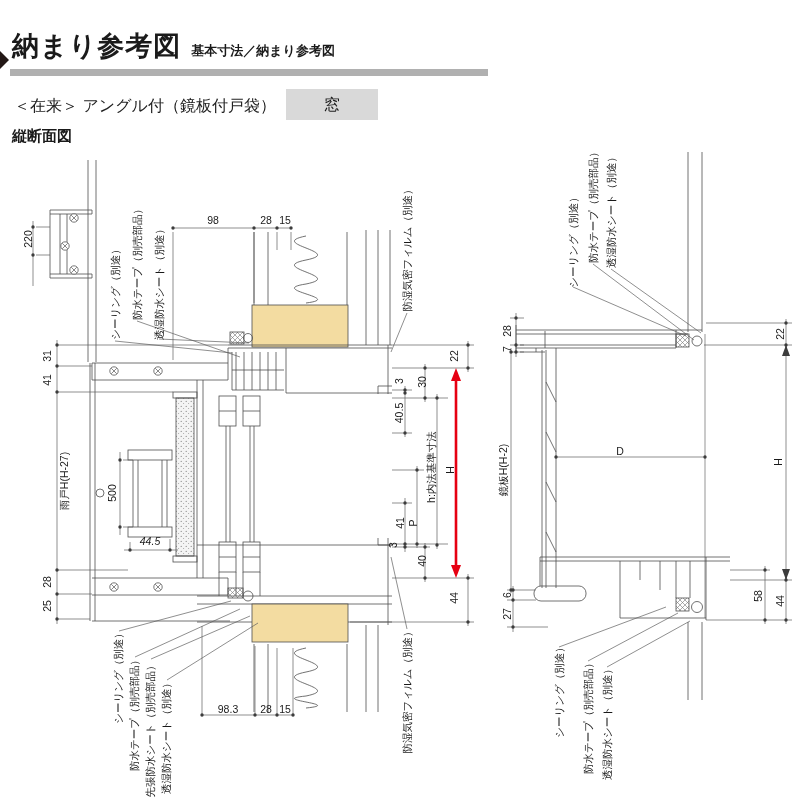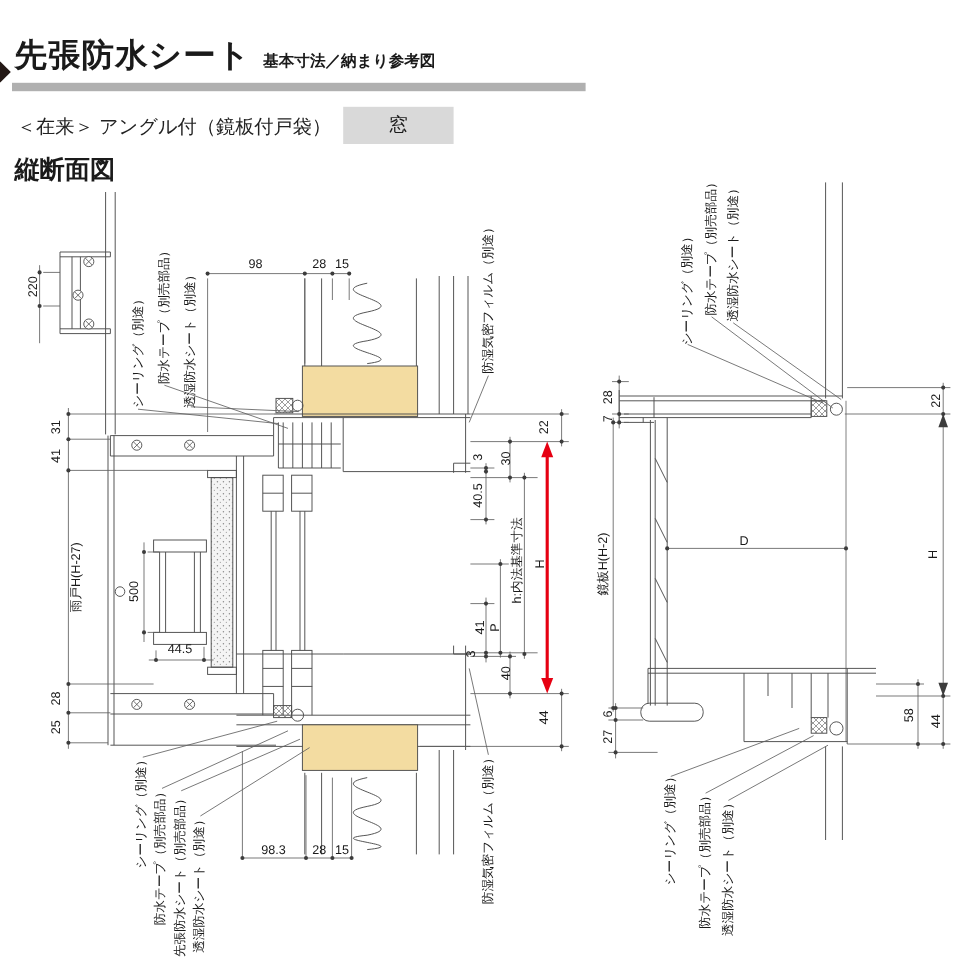--- a/index.html
+++ b/index.html
@@ -6,39 +6,39 @@
   .page{position:relative;width:800px;height:800px;background:#fff;overflow:hidden;
         font-family:"Liberation Sans","DejaVu Sans",sans-serif;color:#1a1a1a}
   .corner{position:absolute;left:0;top:51px}
   .title-row{position:absolute;left:12px;top:28px;white-space:nowrap}
   .title-main{font-size:27px;font-weight:900;letter-spacing:1px}
   .title-sub{font-size:13px;font-weight:800;margin-left:10px}
   .title-bar{position:absolute;left:10px;top:69px;width:478px;height:7px;background:#b0b0b0}
   .spec-row{position:absolute;left:14px;top:96px;font-size:16px;color:#222;white-space:nowrap}
   .tag{position:absolute;left:272px;top:-7px;width:92px;height:31px;background:#d9d9d9;
        text-align:center;line-height:31px;font-size:16px;color:#1a1a1a}
-  .section-label{position:absolute;left:12px;top:127px;font-size:21px;font-weight:bold}
+  .section-label{position:absolute;left:12px;top:127px;font-size:15px;font-weight:bold}
   .corner-note{position:absolute;left:28px;top:152px;font-size:10.5px;line-height:1.45}
   .drawing{position:absolute;left:0;top:0}
   .ann{position:absolute;left:0;top:0;width:800px;height:800px;pointer-events:none}
   .lbl{position:absolute;font-size:10.5px;line-height:1;color:#1a1a1a;white-space:nowrap;
        transform:translateX(-50%)}
   .lbl.rot{transform:rotate(-90deg) translateX(-50%);transform-origin:left top}
 </style>
 </head>
 <body>
 
 <div class="page">
 
   <svg class="corner" width="10" height="18">
     <polygon points="0,0 9,9 0,18" fill="#231815"></polygon>
   </svg>
 
   <div class="title-row">
-    <span class="title-main">先張防水シート</span><span class="title-sub">基本寸法／納まり参考図</span>
+    <span class="title-main">納まり参考図</span><span class="title-sub">基本寸法／納まり参考図</span>
   </div>
   <div class="title-bar"></div>
 
   <div class="spec-row">
     <span>＜在来＞ アングル付（鏡板付戸袋）</span>
     <span class="tag">窓</span>
   </div>
 
   <div class="section-label">縦断面図</div>
 
@@ -232,21 +232,21 @@
       <div class="lbl rot" style="left: 110px; top: 292px;">シーリング（別途）</div>
       <div class="lbl rot" style="left: 132px; top: 262px;">防水テープ（別売部品）</div>
       <div class="lbl rot" style="left: 154px; top: 282px;">透湿防水シート（別途）</div>
       <div class="lbl rot" style="left: 402px; top: 248px;">防湿気密フィルム（別途）</div>
       <div class="lbl rot" style="left: 42px; top: 356px;">31</div>
       <div class="lbl rot" style="left: 42px; top: 380px;">41</div>
       <div class="lbl rot" style="left: 59px; top: 481px;">雨戸H(H-27)</div>
       <div class="lbl rot" style="left: 42px; top: 582px;">28</div>
       <div class="lbl rot" style="left: 42px; top: 606px;">25</div>
       <div class="lbl rot" style="left: 107px; top: 493px;">500</div>
-      <div class="lbl" style="left: 150px; top: 536px;">44.5</div>
+      <div class="lbl" style="left: 150px; top: 536px; font-style: italic;">44.5</div>
       <div class="lbl rot" style="left: 394px; top: 381px;">3</div>
       <div class="lbl rot" style="left: 394px; top: 413px;">40.5</div>
       <div class="lbl rot" style="left: 417px; top: 382px;">30</div>
       <div class="lbl rot" style="left: 426px; top: 467px;">h:内法基準寸法</div>
       <div class="lbl rot" style="left: 445px; top: 470px;">H</div>
       <div class="lbl rot" style="left: 449px; top: 356px;">22</div>
       <div class="lbl rot" style="left: 395px; top: 523px;">41</div>
       <div class="lbl rot" style="left: 408px; top: 523px;">P</div>
       <div class="lbl rot" style="left: 388px; top: 545px;">3</div>
       <div class="lbl rot" style="left: 417px; top: 561px;">40</div>

